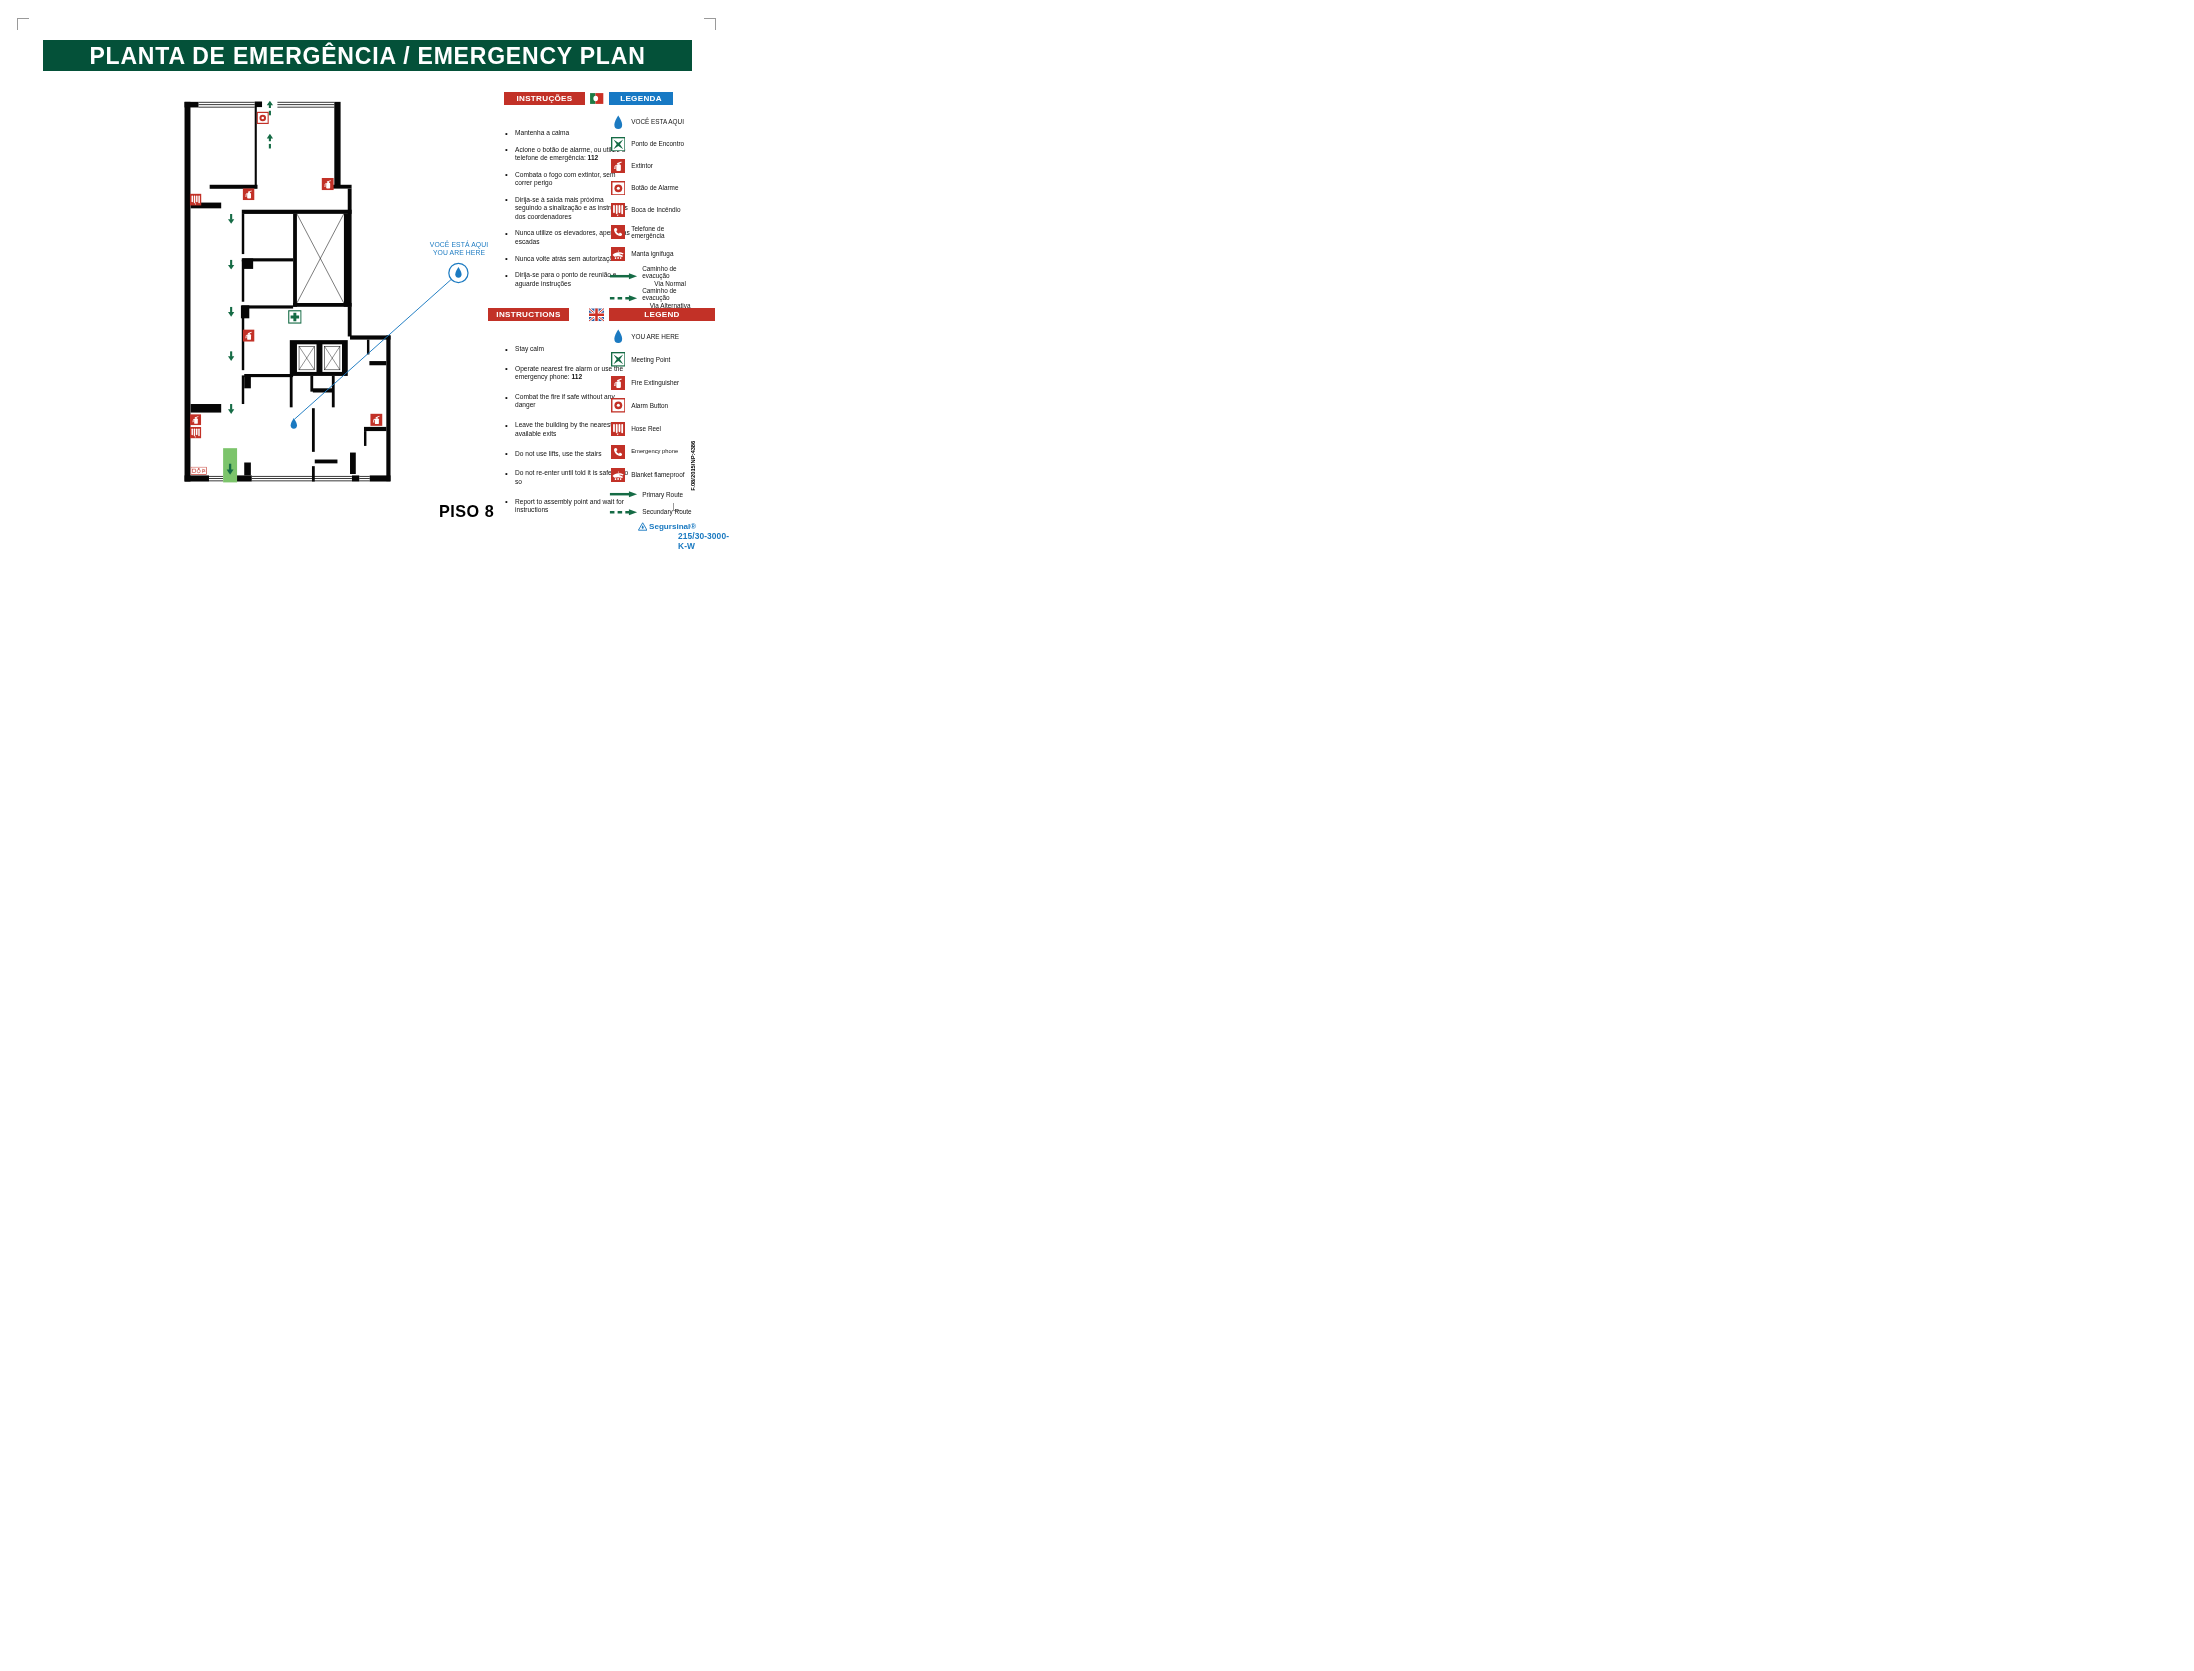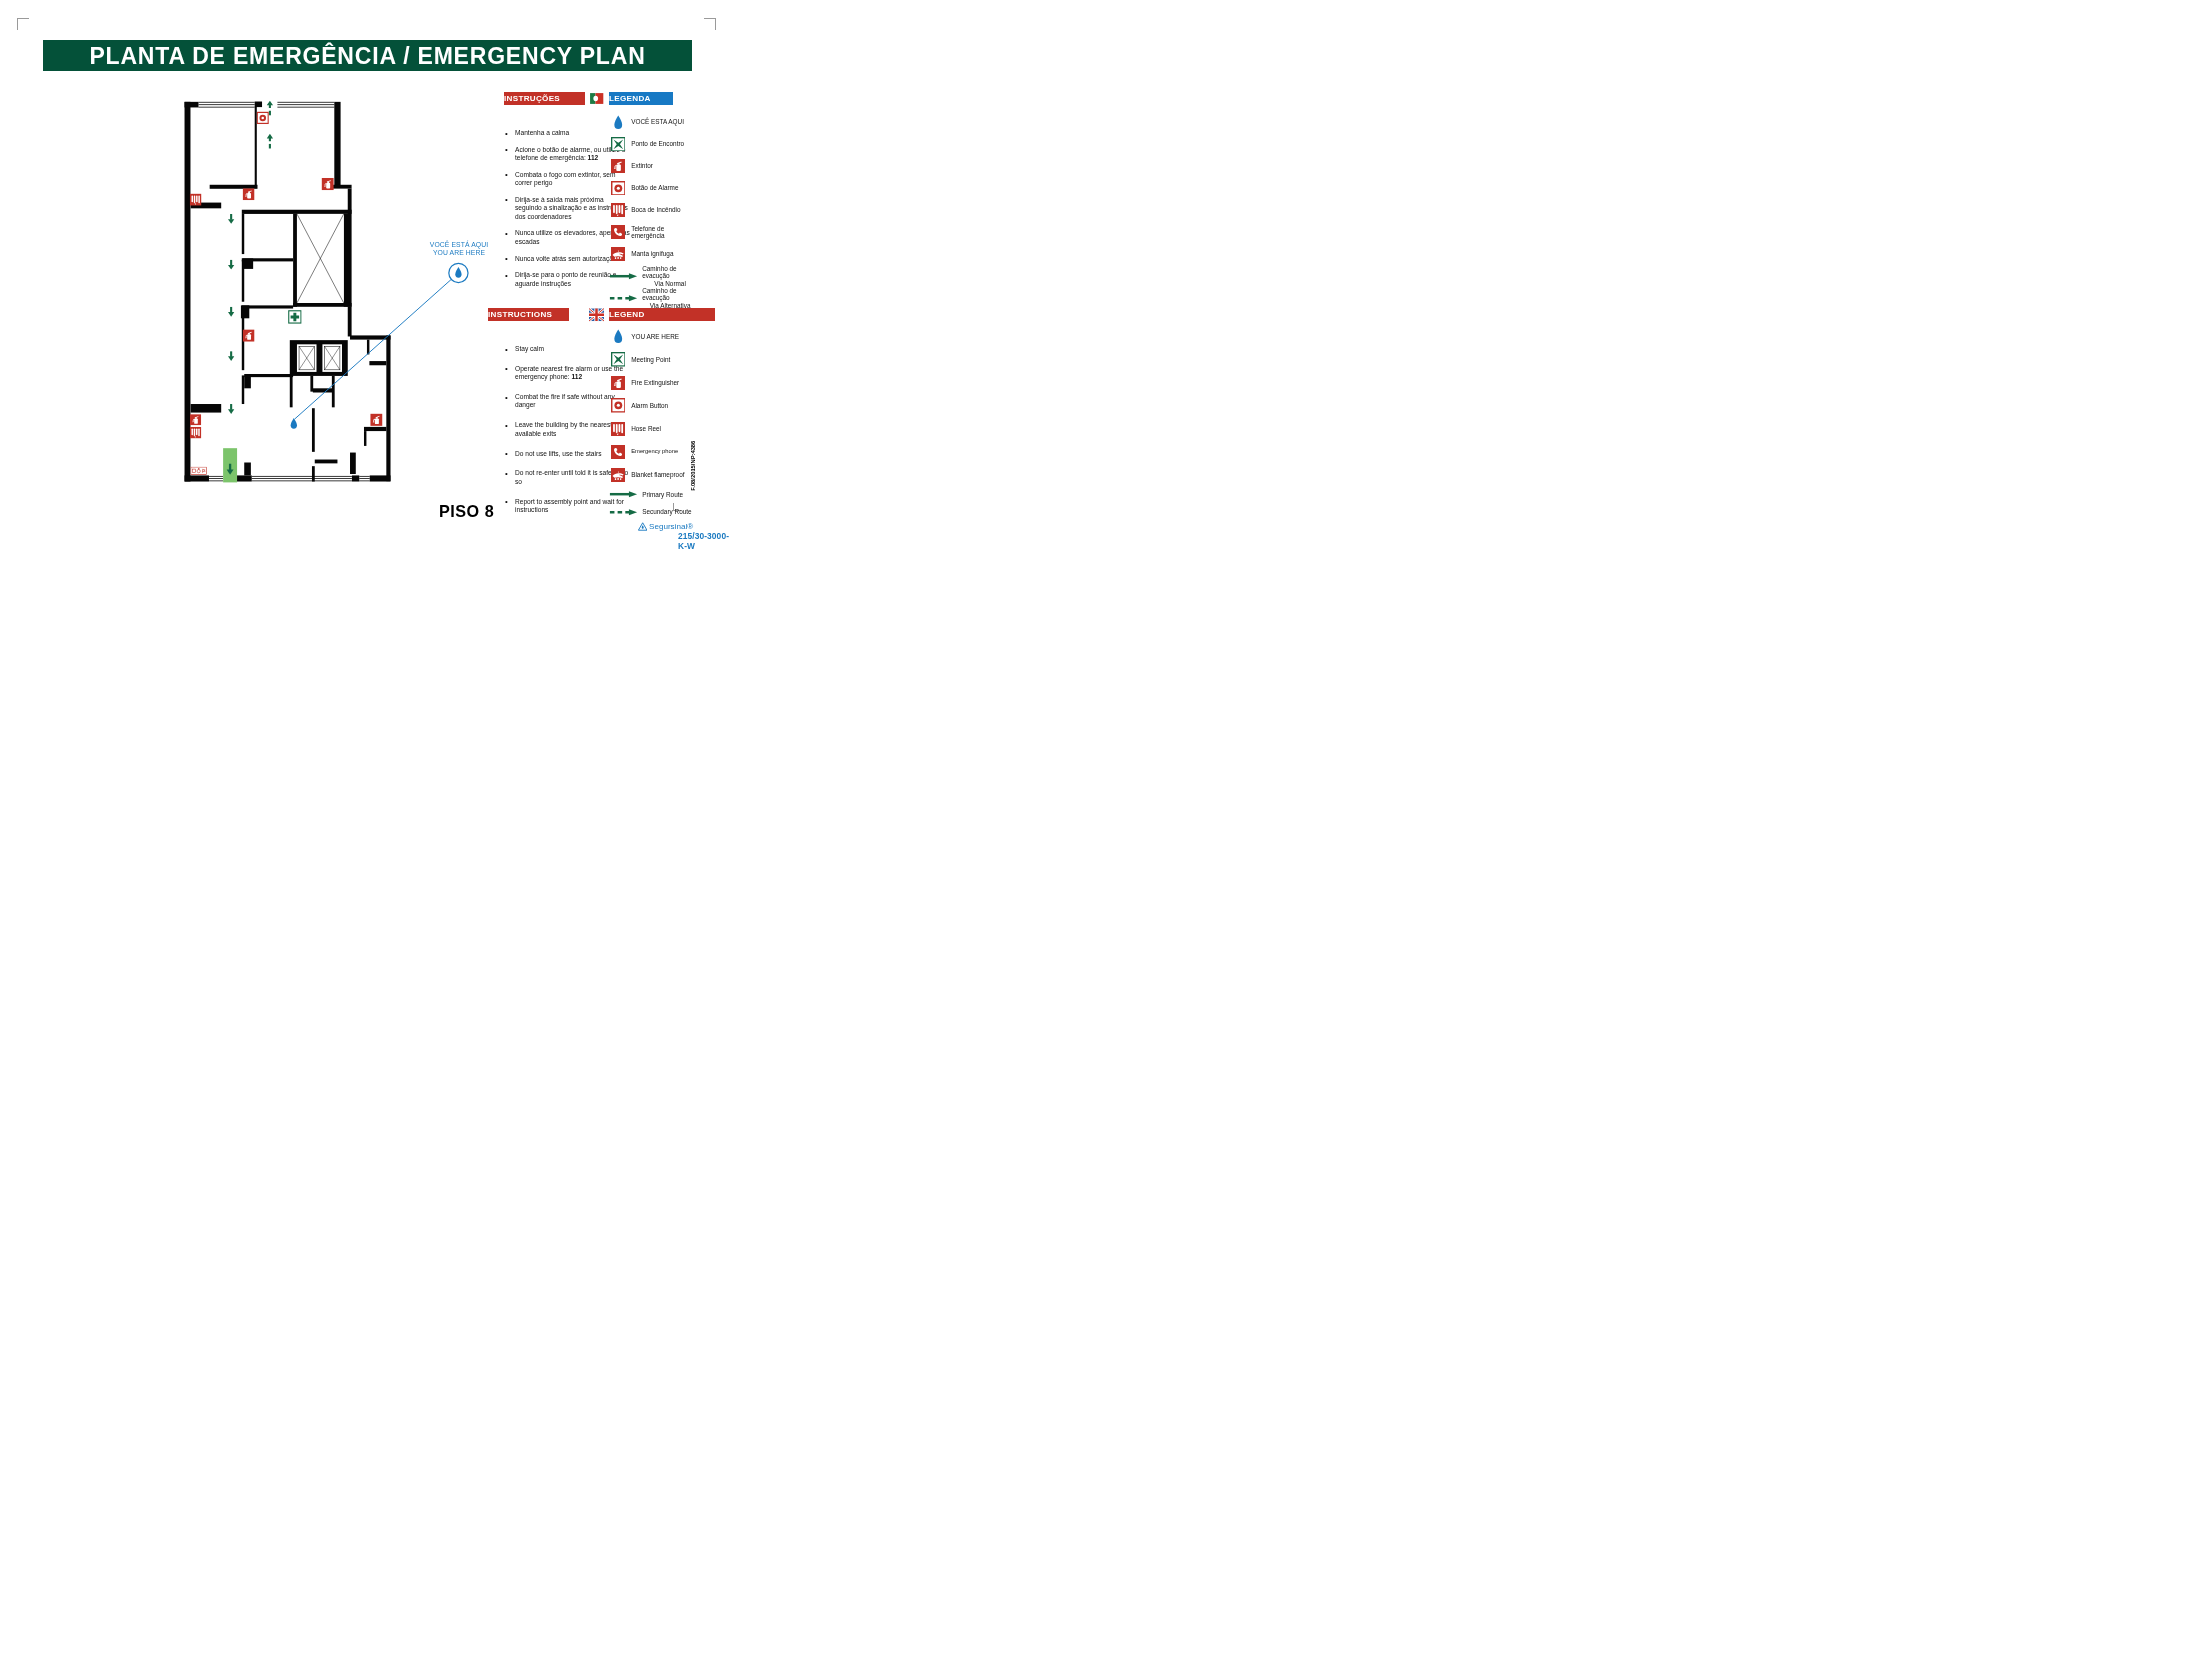--- a/index.html
+++ b/index.html
@@ -9,21 +9,21 @@
   .corner.tl{left:17.3px;top:18px;border-left:0.8px solid #9a9a9a;border-top:0.8px solid #9a9a9a;}
   .corner.tr{left:704px;top:18px;border-right:0.8px solid #9a9a9a;border-top:0.8px solid #9a9a9a;}
   .corner.br{left:673px;top:503px;width:7.3px;height:7.3px;border-left:0.8px solid #9a9a9a;border-bottom:0.8px solid #9a9a9a;}
   .title-bar{position:absolute;left:43px;top:40px;width:649px;height:31px;background:#045139;
              color:#fff;font-weight:bold;font-size:23px;letter-spacing:0.8px;text-align:center;line-height:32.5px;white-space:nowrap;}
   .plan-svg{position:absolute;left:173px;top:94px;width:309px;height:398px;}
   .callout{position:absolute;left:417px;top:241px;width:84px;text-align:center;color:#1b7ac1;
            font-size:6.8px;line-height:8.4px;letter-spacing:0.1px;}
   .piso{position:absolute;left:439px;top:502px;font-size:16.2px;font-weight:bold;letter-spacing:0.5px;color:#000;}
   .hdr{position:absolute;height:13px;color:#fff;font-weight:bold;font-size:8.1px;letter-spacing:0.3px;
-       text-align:left;line-height:13px;}
+       text-align:center;line-height:13px;}
   .hdr.red{background:#c23127;}
   .hdr.blue{background:#1779c4;}
   .flagbox{position:absolute;}
   .instr{position:absolute;width:126px;}
   .instr ul{list-style:none;margin:0;padding:0;}
   .instr li{position:relative;padding-left:11px;font-size:6.6px;line-height:1.27;}
   .instr li::before{content:"\2022";position:absolute;left:1px;top:-0.5px;font-size:7.9px;}
   .instr.pt li{margin-bottom:8.4px;}
   .instr.en li{margin-bottom:11.5px;}
   .legend{position:absolute;width:89px;}
@@ -31,21 +31,21 @@
   .legend.pt .leg-item{height:22px;}
   .legend.en .leg-item{height:23px;}
   .leg-item.arrow-row{height:18px;}
   .legend.en .leg-item.arrow-row{height:17.3px;}
   .leg-ic{width:18px;display:flex;justify-content:center;align-items:center;flex:0 0 18px;}
   .leg-lb{font-size:6.4px;line-height:1.1;margin-left:4.2px;}
   .leg-lb .c{display:block;text-align:center;}
   .ref-vert{position:absolute;left:665px;top:462px;width:58px;height:7.3px;
             transform:rotate(-90deg);font-size:5.8px;font-weight:bold;color:#000;text-align:center;white-space:nowrap;}
   .brandrow{position:absolute;left:638px;top:522px;display:flex;align-items:center;gap:1.6px;
-            color:#1b7ac1;font-size:8.1px;font-weight:400;}
+            color:#1b7ac1;font-size:8.1px;font-weight:700;}
   .model{position:absolute;left:638px;top:531px;color:#1b7ac1;font-size:8.4px;font-weight:bold;letter-spacing:0.1px;margin-left:40px;}
 </style>
 </head>
 <body>
 
 <svg width="0" height="0" style="position:absolute">
   <defs>
     <symbol id="sym-extinguisher" viewBox="0 0 24 24">
       <rect width="24" height="24" fill="#c23127"></rect>
       <path d="M10 7.4 L17.6 4.4 L18.5 5.8 L11.2 8.6 Z" fill="#fff"></path>

